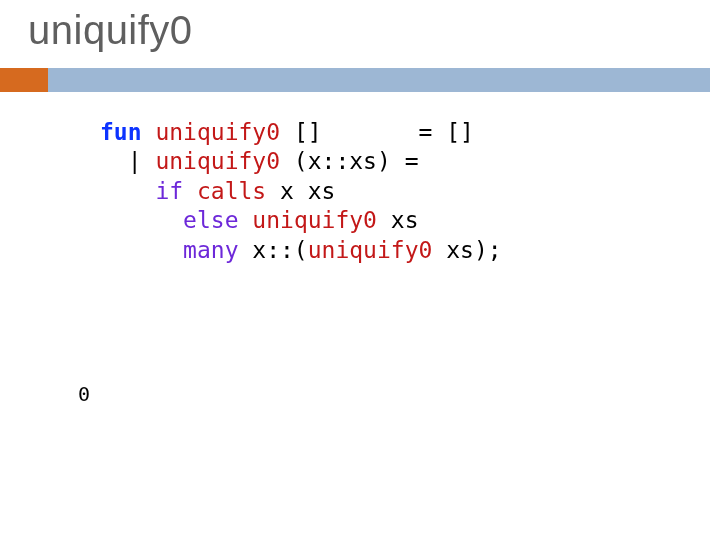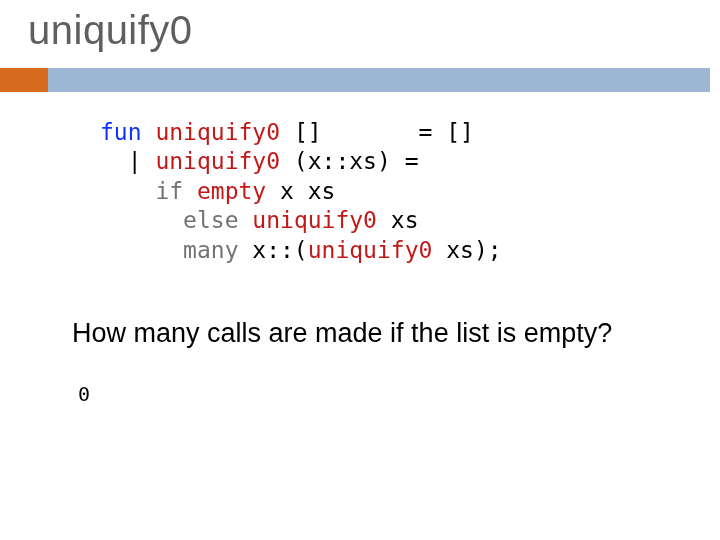--- a/index.html
+++ b/index.html
@@ -53,23 +53,23 @@
   .code-block {
     position: absolute;
     left: 100px;
     top: 118px;
     font-family: "DejaVu Sans Mono", "Lucida Console", Consolas, monospace;
     font-size: 23px;
     line-height: 1.28;
     white-space: pre;
     color: #000;
   }
-  .kw-blue    { color: #0c33ff; }
+  .kw-blue    { color: #0c33ff; font-weight: bold; }
   .ident-red  { color: #c31818; }
-  .kw-green   { color: #737373; }
+  .kw-green   { color: #6d28d9; }
   .question {
     position: absolute;
     left: 72px;
     top: 318px;
     width: 560px;
     font-size: 27px;
     color: #000;
     line-height: 1.18;
   }
   .answer {
@@ -87,20 +87,19 @@
 
   <div class="title">uniquify0</div>
 
   <div class="bar-row">
     <div class="bar-orange"></div>
     <div class="bar-blue"></div>
   </div>
 
   <div class="code-block"><span class="kw-blue">fun</span><span> </span><span class="ident-red">uniquify0</span><span> []       = []</span>
 <span>  | </span><span class="ident-red">uniquify0</span><span> (x::xs) =</span>
-<span>    </span><span class="kw-green">if</span><span> </span><span class="ident-red">empty</span><span> x xs</span>
+<span>    </span><span class="kw-green">if</span><span> </span><span class="ident-red">calls</span><span> x xs</span>
 <span>      </span><span class="kw-green">else</span><span> </span><span class="ident-red">uniquify0</span><span> xs</span>
 <span>      </span><span class="kw-green">many</span><span> x::(</span><span class="ident-red">uniquify0</span><span> xs);</span></div>
 
-  <div class="question">How many calls are made if the list is empty?</div>
   <div class="answer">0</div>
 
 </div>
 
 </body></html>

